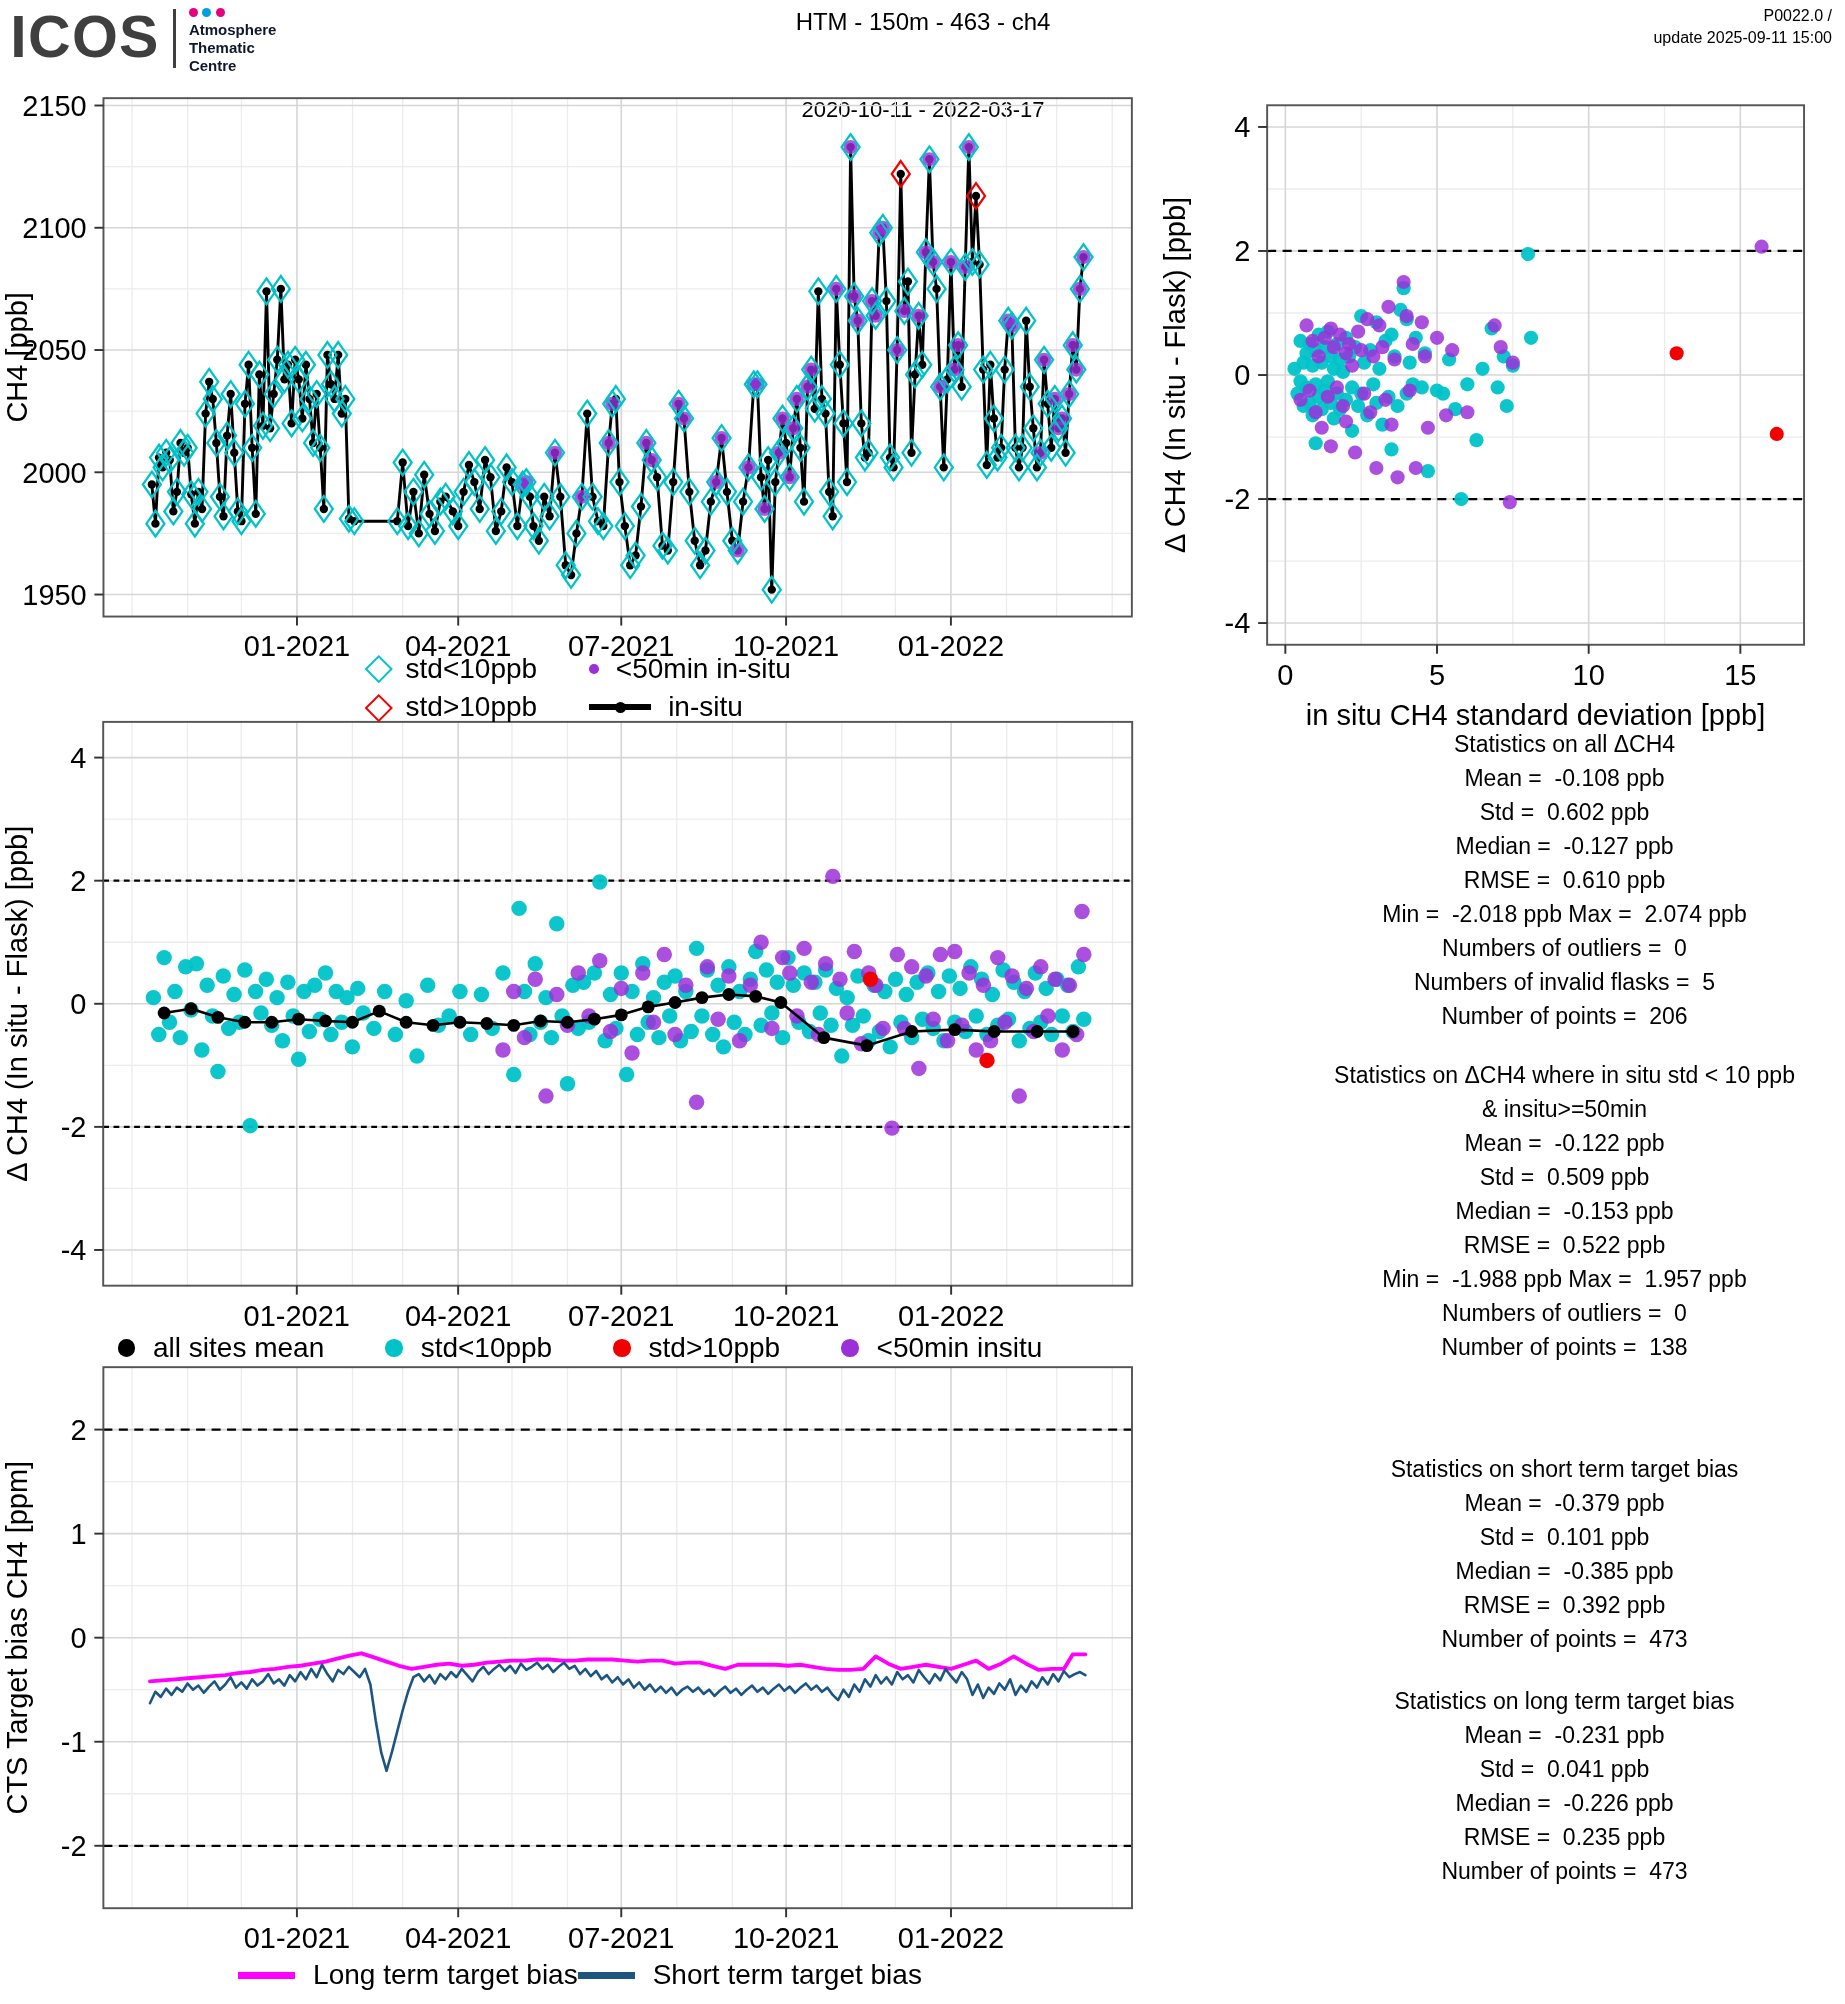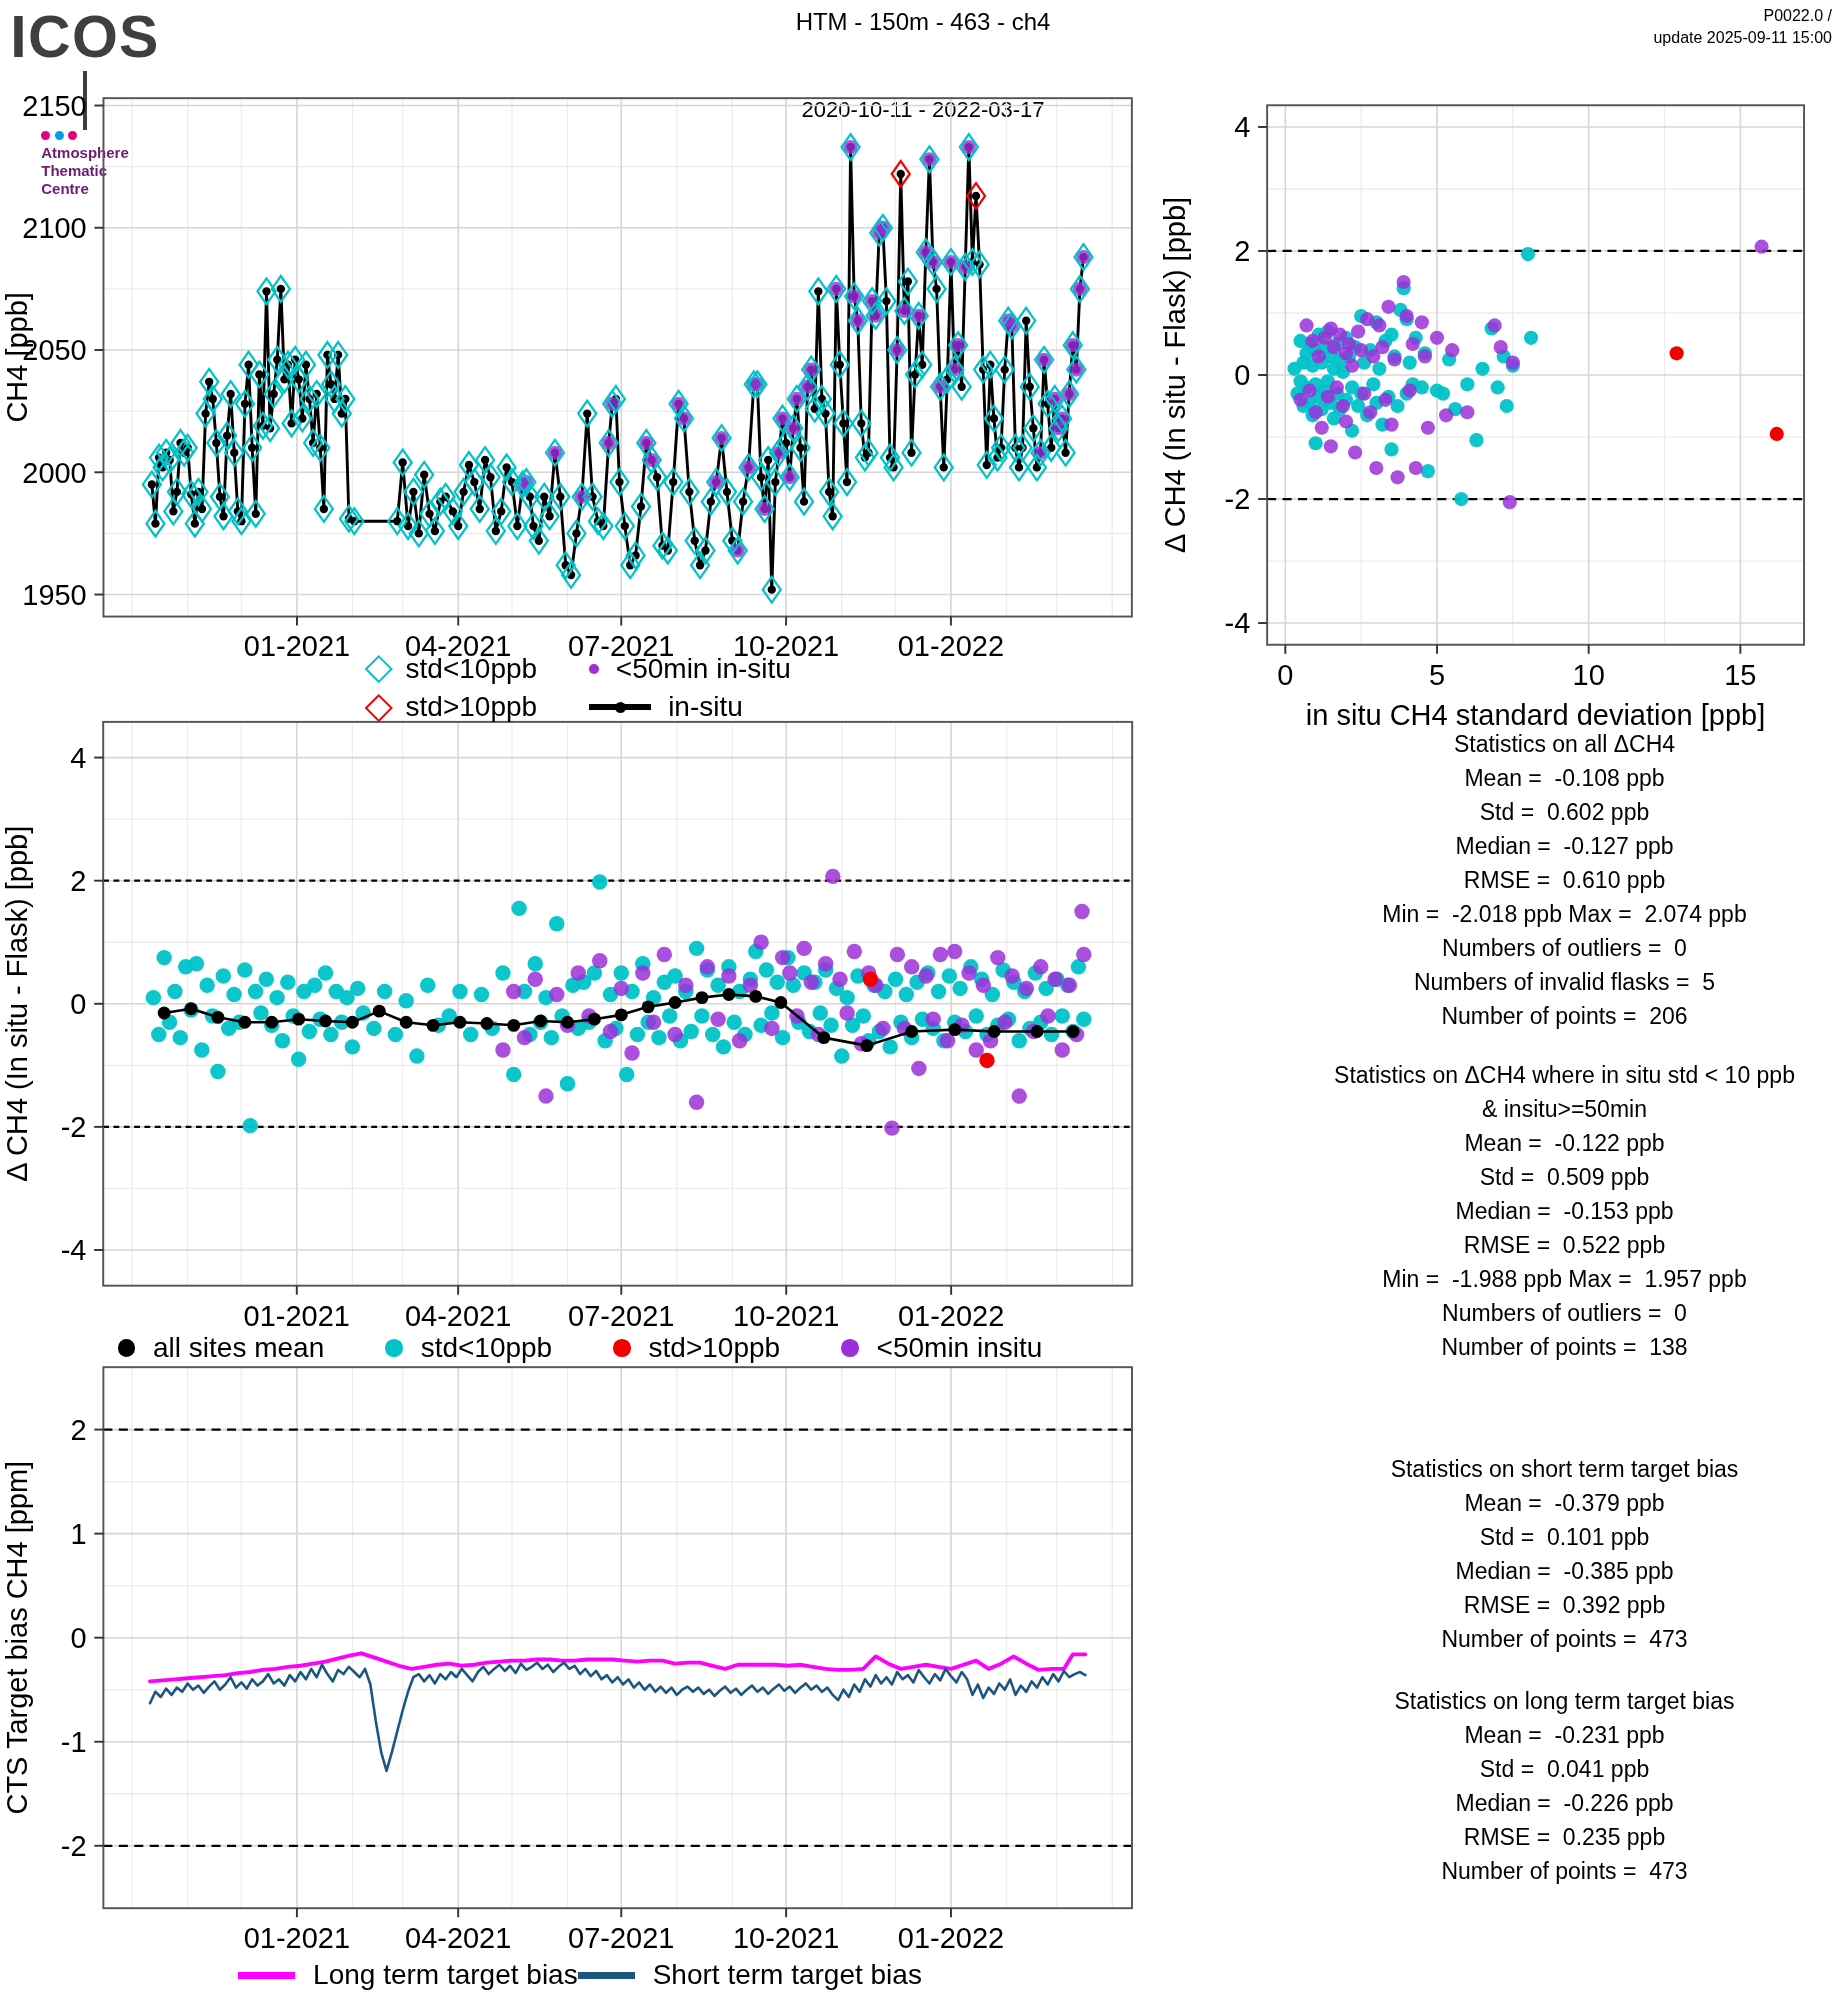--- a/index.html
+++ b/index.html
@@ -1,25 +1,25 @@
 <!DOCTYPE html>
 <html style="font-size:10.3px"><head>
 <meta charset="utf-8">
 <style>
   html,body{margin:0;padding:0;background:#fff;}
   body{width:1846px;height:2005px;position:relative;font-family:"Liberation Sans",sans-serif;color:#000;overflow:hidden;}
   .abs{position:absolute;}
   
-  .logo{left:10.3px;top:6.4px;display:flex;align-items:center;flex-direction:column;}
+  .logo{left:10.3px;top:6.4px;display:flex;align-items:flex-start;}
   .logo-text{font-size:59px;font-weight:bold;color:#3F3F3F;letter-spacing:1.3px;line-height:62px;}
   .logo-divider{width:3.2px;height:59px;background:#3F3F3F;margin:2.6px 13px 0 13px;}
   .logo-right{padding-top:1.3px;}
   .logo-dots{display:flex;gap:4.5px;margin-bottom:3.9px;}
   .logo-dot{width:9px;height:9px;border-radius:50%;}
-  .logo-sub{font-size:15px;font-weight:bold;color:#701a75;line-height:18px;}
+  .logo-sub{font-size:15px;font-weight:bold;color:#0f172a;line-height:18px;}
   .title{left:0;top:7.7px;width:1846px;text-align:center;font-size:24px;}
   .subtitle{left:0;top:53px;width:1846px;text-align:center;font-size:22px;margin-top:44px;}
   .version{right:14px;top:5.2px;text-align:right;font-size:16px;line-height:22px;}
   
   .legend1{left:0;top:653px;width:1160px;display:grid;grid-template-columns:auto auto;column-gap:52px;row-gap:6.4px;justify-content:center;font-size:28px;}
   .lcell{display:flex;align-items:center;gap:17px;}
   .sw-diamond{width:15.5px;height:15.5px;transform:rotate(45deg);background:transparent;}
   .sw-pdot{width:9.7px;height:9.7px;border-radius:50%;}
   .sw-line{width:62px;height:5.8px;background:#000;position:relative;}
   .sw-line::after{content:"";position:absolute;left:26px;top:-2.6px;width:11px;height:11px;border-radius:50%;background:#000;}

